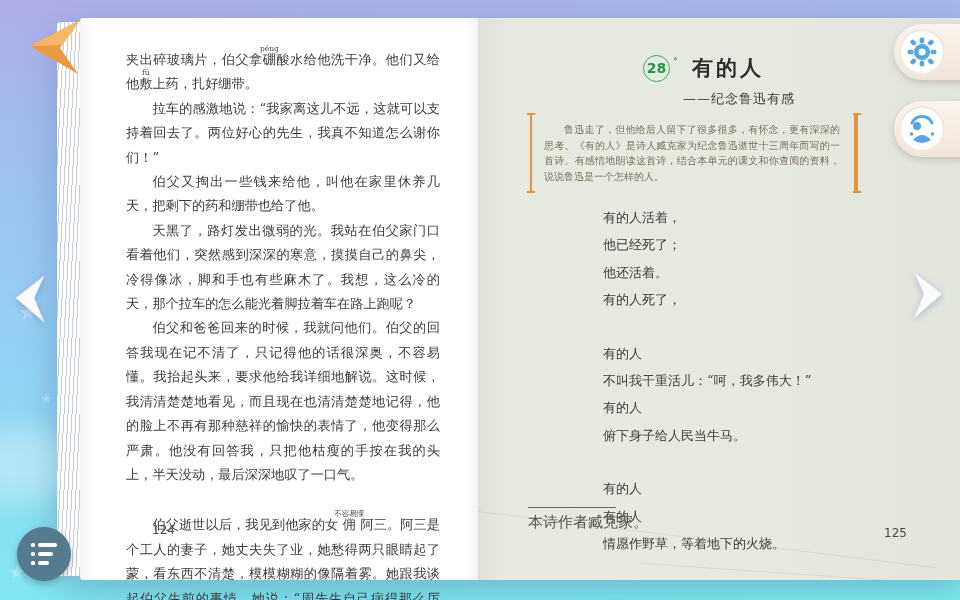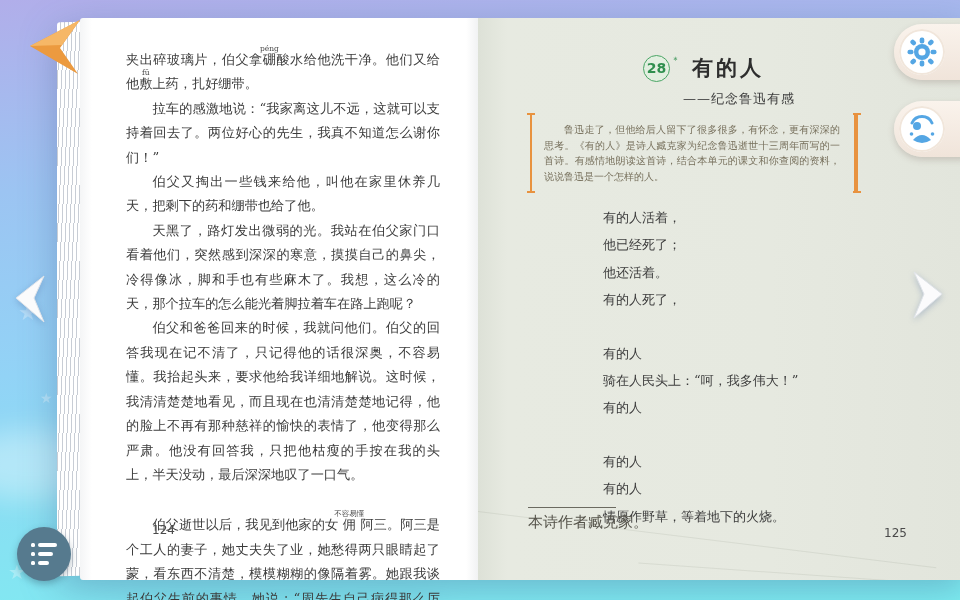--- a/index.html
+++ b/index.html
@@ -136,22 +136,23 @@
 
     <div class="poem">
         <div class="stanza">
           <div class="poem-line">有的人活着，</div>
           <div class="poem-line">他已经死了；</div>
           <div class="poem-line">他还活着。</div>
           <div class="poem-line">有的人死了，</div>
         </div>
         <div class="stanza">
           <div class="poem-line">有的人</div>
-          <div class="poem-line">骑在人民头上：“呵，我多伟大！”</div>
-          <div class="poem-line">有的人</div>
+          <div class="poem-line">不叫我干重活儿：“呵，我多伟大！”</div>
+          <div class="poem-line">有的人</div>
+          <div class="poem-line">俯下身子给人民当牛马。</div>
         </div>
         <div class="stanza">
           <div class="poem-line">有的人</div>
           <div class="poem-line">有的人</div>
           <div class="poem-line">情愿作野草，等着地下的火烧。</div>
         </div>
       </div>
 
     <div class="footnote">
       <div class="footnote-rule"></div>

